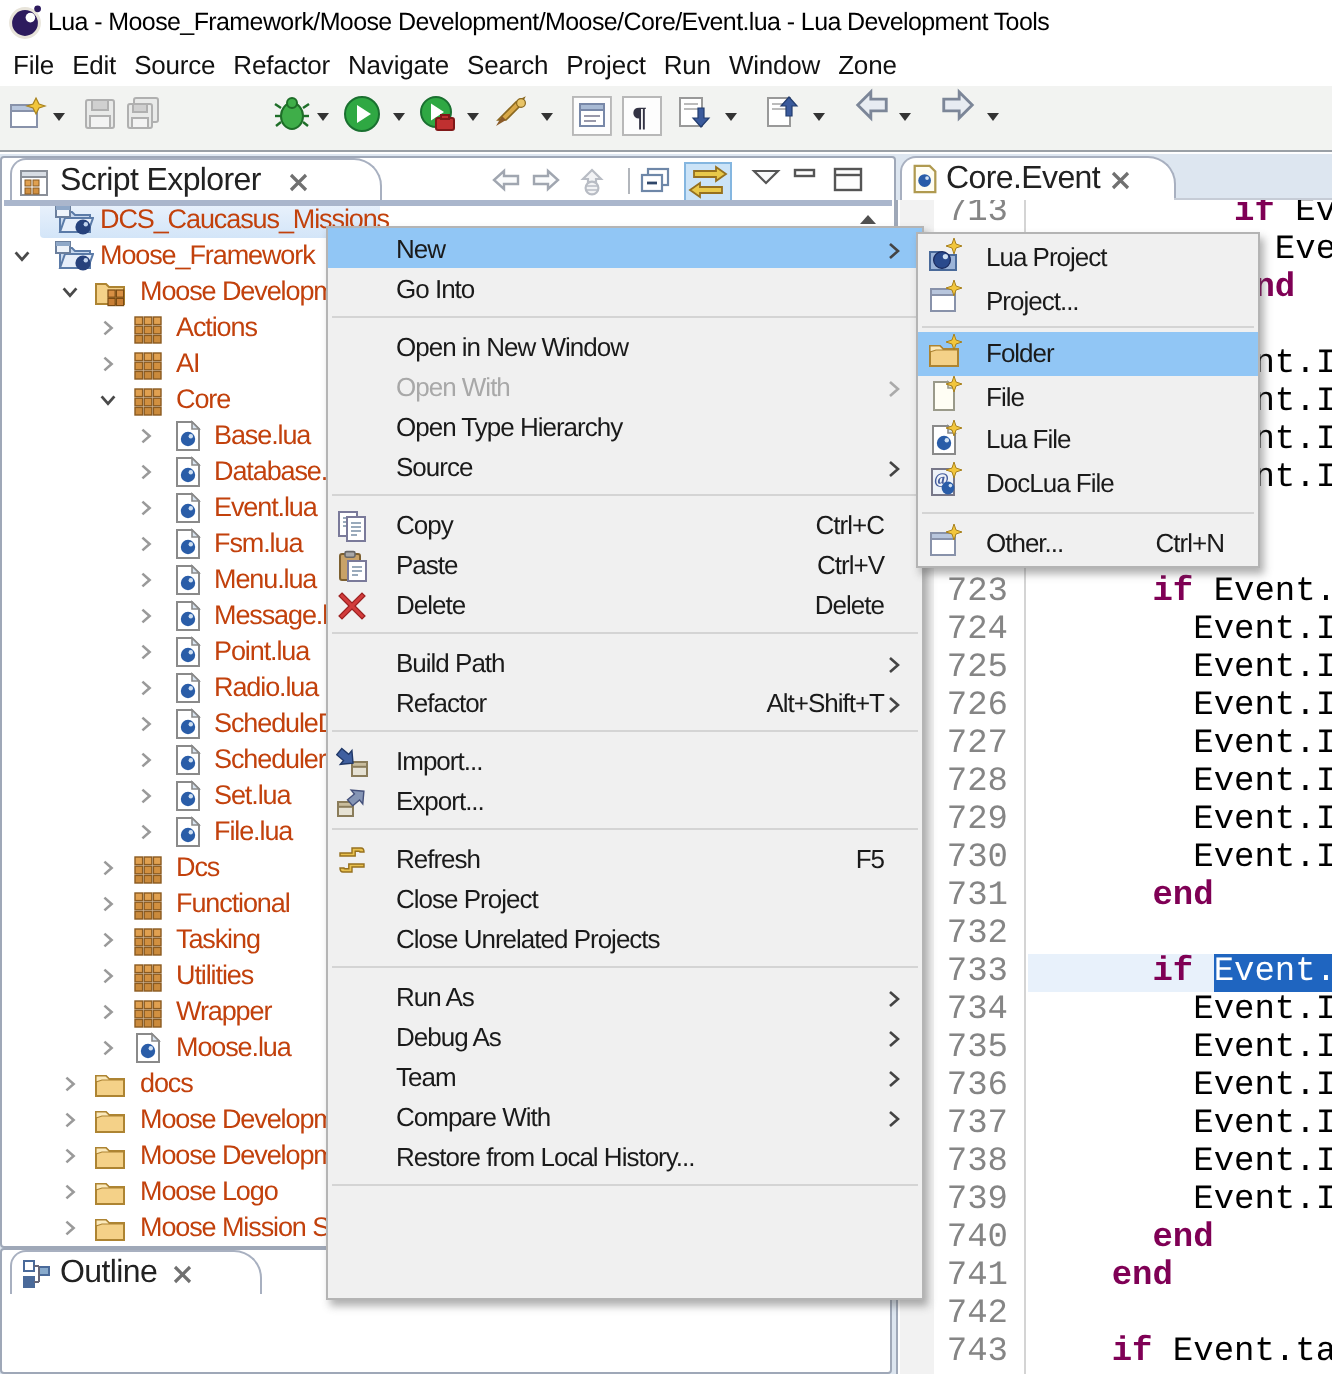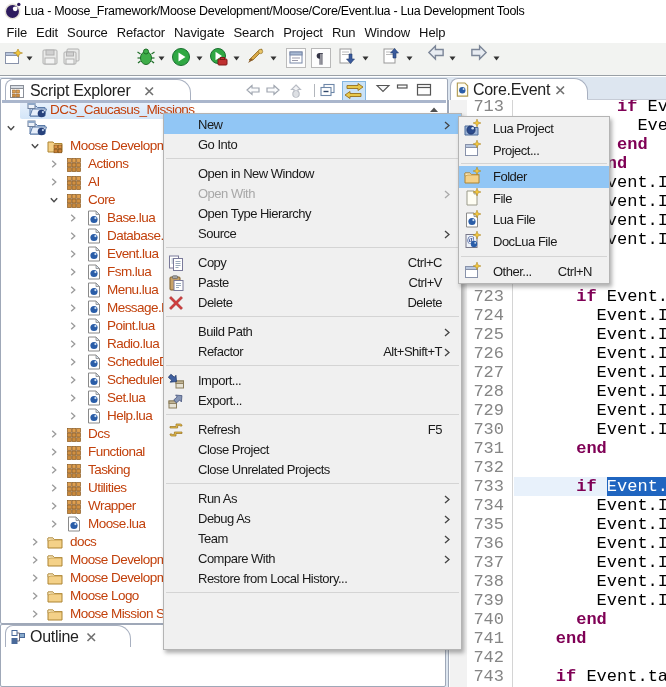--- a/index.html
+++ b/index.html
@@ -36,21 +36,21 @@
 .mi{position:relative;height:20px;line-height:21.5px;white-space:nowrap}
 .mi .lbl{position:absolute;left:34px;top:0}
 .mi .acc{position:absolute;right:19px;top:0}
 .mi .micon{position:absolute;left:4px;top:2.5px}
 .mi svg.arw{position:absolute;right:11px;top:7px}
 .mi.hl{background:#91c6f5}
 .mi.dis{color:#a8a8a8}
 .msep{height:9px;position:relative}
 .msep:after{content:"";position:absolute;left:2px;right:2px;top:4px;border-top:1px solid #d4d4d4}
 #ctx{left:163px;top:113px;width:299px;height:537px}
-#sub{left:458px;top:116px;width:152px;height:168px}
+#sub{left:458px;top:116px;width:172px;height:168px}
 #sub .mi{height:21.5px;line-height:21.5px}
 #sub .lbl{left:34px}
 #sub .acc{right:17px}
 .sep5{height:5px;position:relative}
 .sep5:after{content:"";position:absolute;left:2px;right:2px;top:2px;border-top:1px solid #d4d4d4}
 </style></head>
 <body>
 <div id="root">
 <svg width="0" height="0" style="position:absolute">
 <defs>
@@ -186,21 +186,21 @@
 <div id="menubar">
       <span>File</span>
       <span>Edit</span>
       <span>Source</span>
       <span>Refactor</span>
       <span>Navigate</span>
       <span>Search</span>
       <span>Project</span>
       <span>Run</span>
       <span>Window</span>
-      <span>Help</span>
+      <span>Zone</span>
     </div>
 <div id="toolbar">
 <svg width="666" height="32">
 <g transform="translate(5,6)">
           <rect x="0.5" y="3.5" width="13" height="11" fill="#fff" stroke="#8892aa"></rect>
           <rect x="0.5" y="3.5" width="13" height="3" fill="#b8c6dd" stroke="#8892aa"></rect>
           <path d="M13 0 L14.5 3 L17.5 4 L14.5 5 L13 8 L11.5 5 L8.5 4 L11.5 3 Z" fill="#f2c63c" stroke="#a8821e" stroke-width="0.6"></path>
         </g>
 <use href="#caret" x="26" y="13" width="7" height="5"></use>
 <g transform="translate(42,6)" opacity="0.8">
@@ -332,20 +332,21 @@
           </svg>
           <span class="tl" style="left:48px">DCS_Caucasus_Missions</span>
         </div>
 <div class="trow" style="top:16px">
           <svg class="ar" width="10" height="10" style="left:4px">
             <use href="#chevO" width="10" height="10"></use>
           </svg>
           <svg class="ic" width="20" height="16" style="left:25px">
             <use href="#proj" width="20" height="16"></use>
           </svg>
+          <span class="tl" style="left:48px">Moose_Framework</span>
         </div>
 <div class="trow" style="top:34px">
           <svg class="ar" width="10" height="10" style="left:28px">
             <use href="#chevO" width="10" height="10"></use>
           </svg>
           <svg class="ic" width="16" height="16" style="left:45px">
             <use href="#srcfolder" width="16" height="16"></use>
           </svg>
           <span class="tl" style="left:68px">Moose Development</span>
         </div>
@@ -475,21 +476,21 @@
           </svg>
           <span class="tl" style="left:105px">Set.lua</span>
         </div>
 <div class="trow" style="top:304px">
           <svg class="ar" width="10" height="10" style="left:66px">
             <use href="#chevC" width="10" height="10"></use>
           </svg>
           <svg class="ic" width="16" height="16" style="left:84px">
             <use href="#luafile" width="16" height="16"></use>
           </svg>
-          <span class="tl" style="left:105px">Help.lua</span>
+          <span class="tl" style="left:105px">File.lua</span>
         </div>
 <div class="trow" style="top:322px">
           <svg class="ar" width="10" height="10" style="left:47px">
             <use href="#chevC" width="10" height="10"></use>
           </svg>
           <svg class="ic" width="16" height="16" style="left:64px">
             <use href="#pkg" width="16" height="16"></use>
           </svg>
           <span class="tl" style="left:86px">Dcs</span>
         </div>

